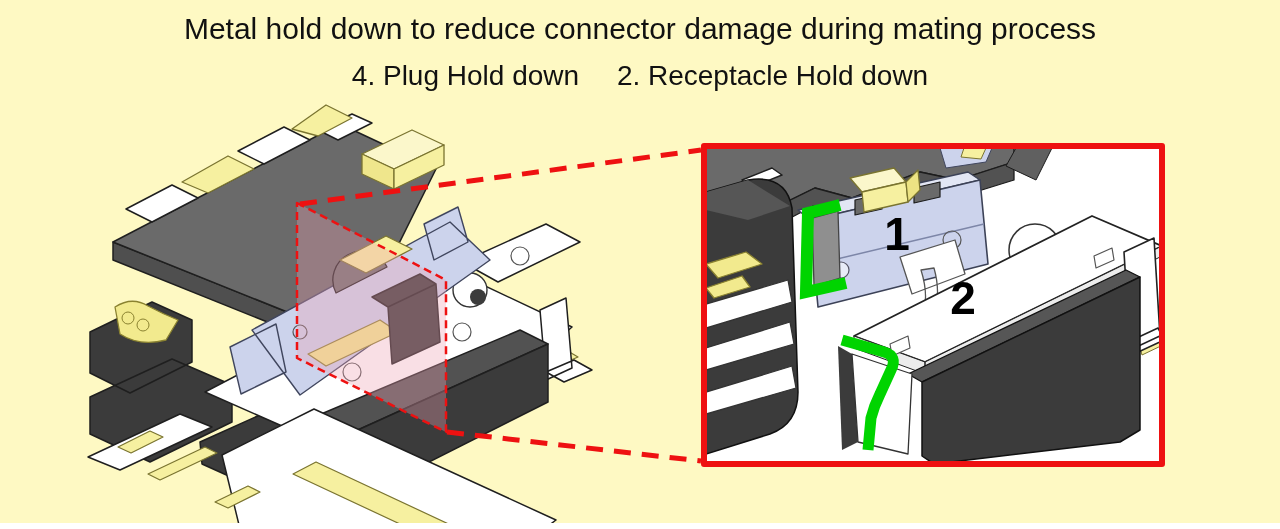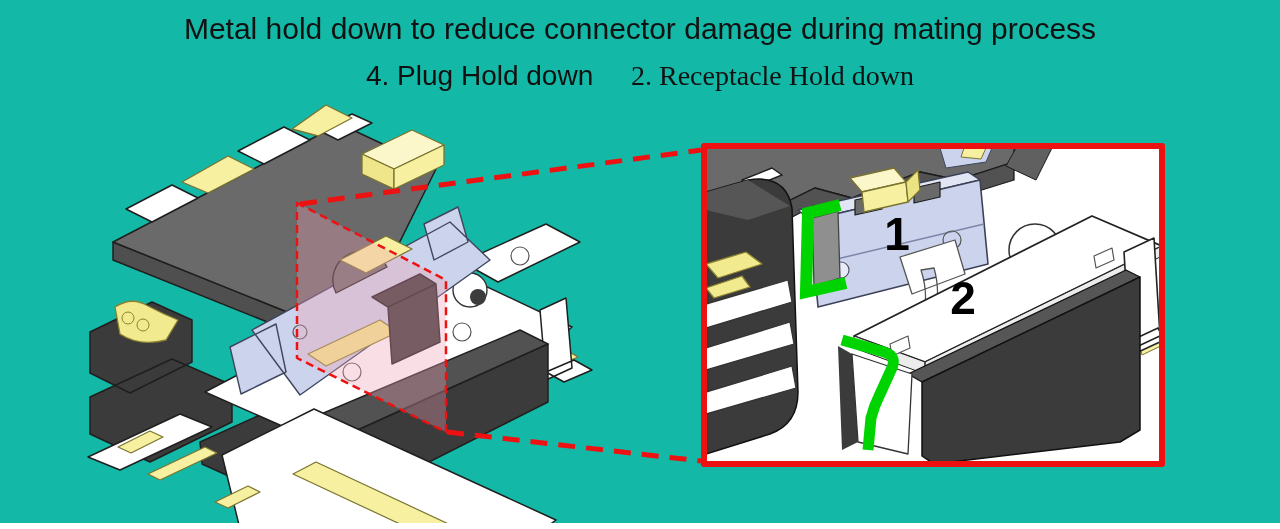--- a/index.html
+++ b/index.html
@@ -1,22 +1,22 @@
 <!DOCTYPE html>
 <html style="--c-callout_red: #ee1111; --c-highlight_green: #00d400; --c-plug_metal: #ccd3ec; --c-board_gray: #6a6a6a; --c-insulator_dark: #3b3b3b; --c-pad_yellow: #f6f0a0; --c-shell_white: #ffffff; --c-section_pink: rgba(236,160,178,0.34);"><head>
 <meta charset="utf-8">
 <style>
   html,body{margin:0;padding:0;background:#fff;}
-  .page{position:relative;width:1280px;height:523px;overflow:hidden;background:#14b8a6;
+  .page{position:relative;width:1280px;height:523px;overflow:hidden;background:#fef9c3;
         font-family:"Liberation Sans","DejaVu Sans",sans-serif;}
   .header{position:absolute;top:0;left:0;width:1280px;text-align:center;color:#111;}
   .title{margin-top:12px;font-size:30px;font-weight:500;letter-spacing:0px;color:#111;}
   .subtitle{margin-top:14px;font-size:28px;font-weight:500;color:#111;}
   .subtitle .item{display:inline-block;}
-  .subtitle .item + .item{margin-left:30px;font-family:Liberation Serif, serif;}
+  .subtitle .item + .item{margin-left:30px;}
   svg{position:absolute;top:0;left:0;}
   svg path, svg polygon, svg rect, svg circle, svg line{stroke-linejoin:round;}
   .outl{stroke:#1f1f1f;stroke-width:1.5;}
   .thin{stroke:#555;stroke-width:1.2;fill:none;}
   .gray{fill:var(--c-board_gray);}
   .blk{fill:var(--c-insulator_dark);}
   .lav{fill:var(--c-plug_metal);}
   .yel{fill:var(--c-pad_yellow);}
   .wht{fill:var(--c-shell_white);}
   .pinkplane{fill:var(--c-section_pink);stroke:var(--c-callout_red);stroke-width:2.5;

